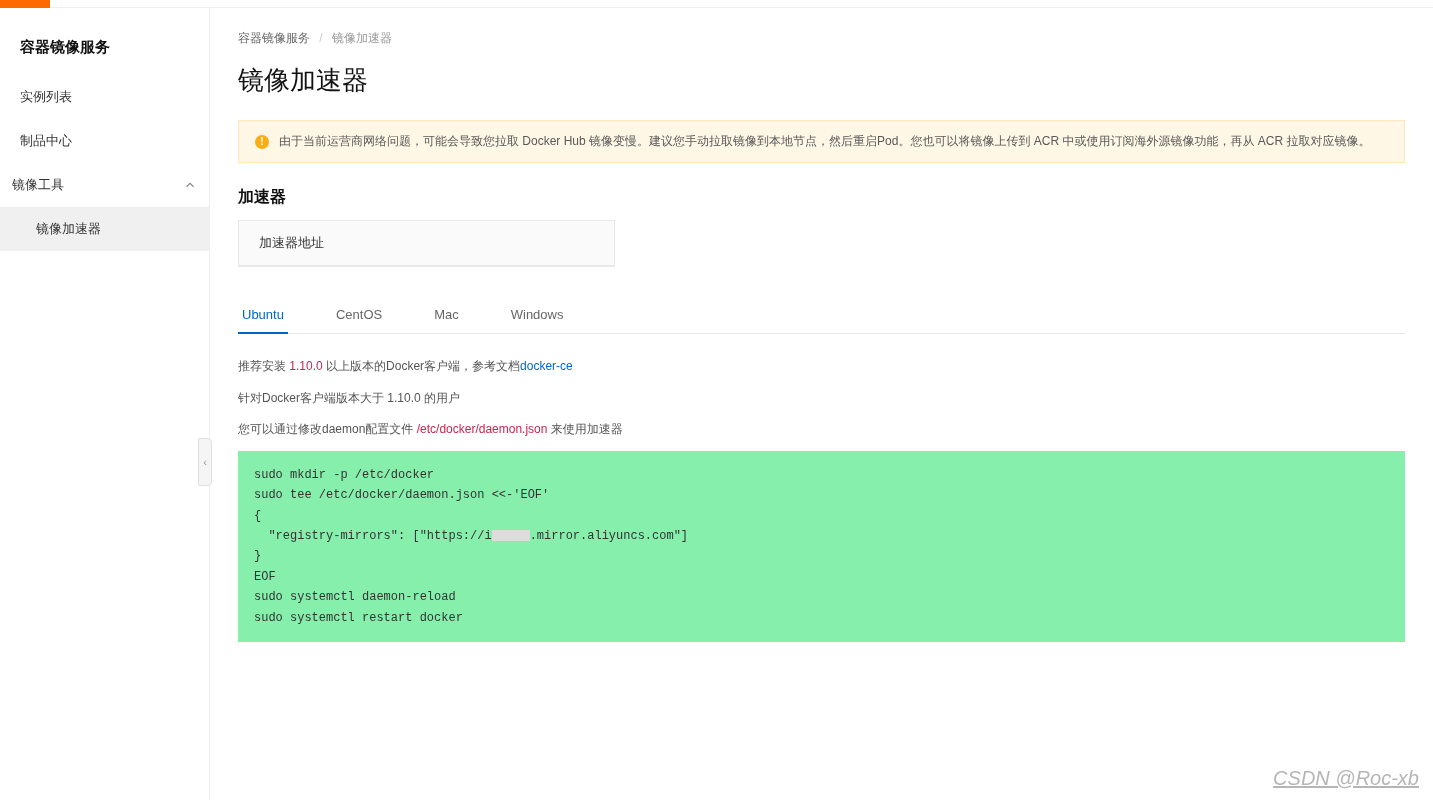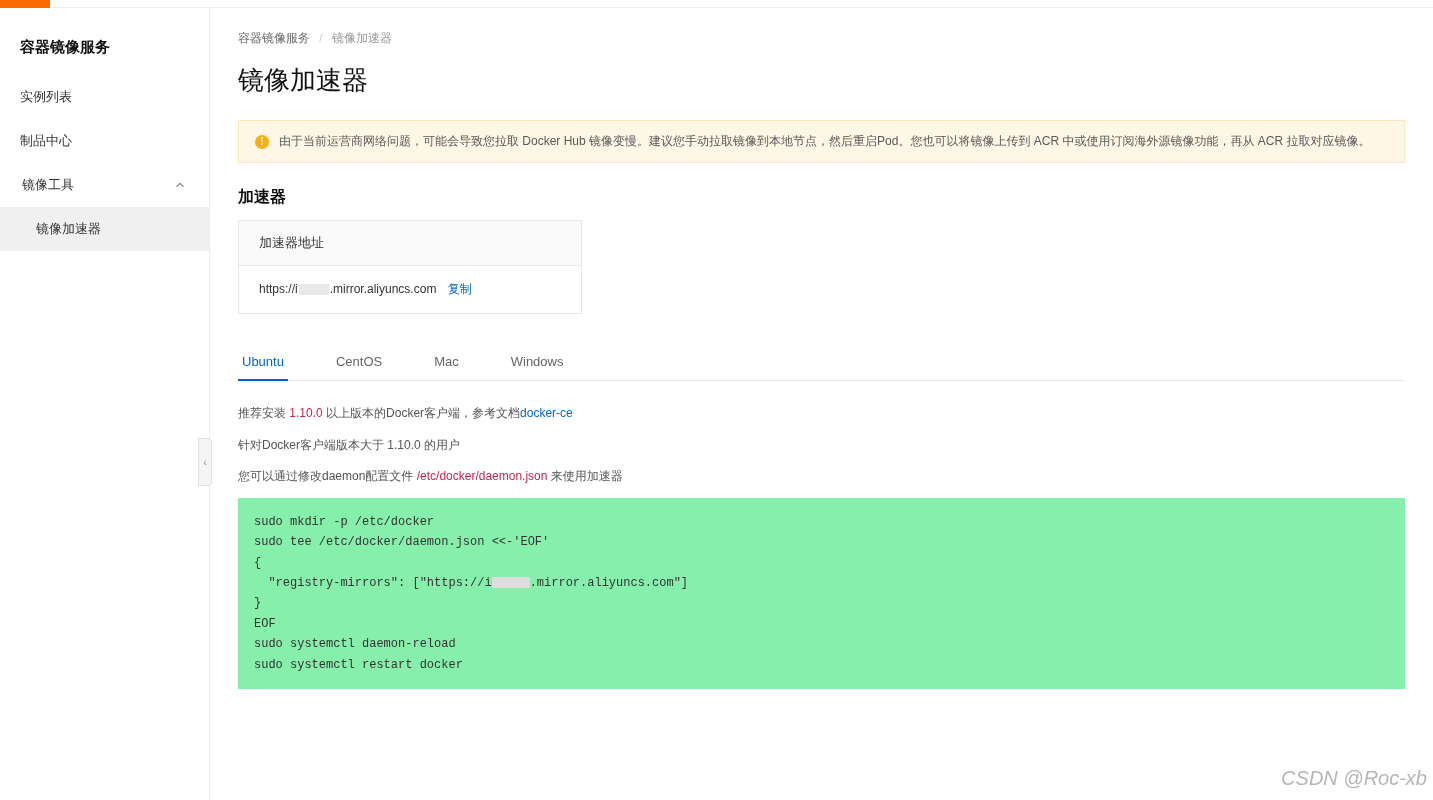--- a/index.html
+++ b/index.html
@@ -6,40 +6,40 @@
     body { font-family: -apple-system, BlinkMacSystemFont, "Segoe UI", "PingFang SC", "Microsoft YaHei", sans-serif; background: #fff; color: #333; font-size: 13px; }
     
     .topbar { height: 8px; background: #fff; border-bottom: 1px solid #eee; position: relative; }
     .topbar-accent { position: absolute; left: 0; top: 0; width: 50px; height: 8px; background: #ff6a00; }
     
     .layout { display: flex; }
     
     .sidebar { width: 210px; background: #fff; border-right: 1px solid #eee; min-height: 792px; padding-top: 20px; }
     .sidebar-title { font-size: 15px; font-weight: 600; padding: 10px 20px 18px 20px; color: #111; }
     .sidebar-item { padding: 13px 20px; color: #333; cursor: pointer; font-size: 13px; }
-    .sidebar-group { padding: 13px 22px; color: #333; cursor: pointer; display: flex; justify-content: space-between; align-items: center; font-size: 13px; }
+    .sidebar-group { padding: 13px 12px; color: #333; cursor: pointer; display: flex; justify-content: space-between; align-items: center; font-size: 13px; }
     .sidebar-sub { padding: 13px 20px 13px 36px; color: #333; cursor: pointer; font-size: 13px; }
     .sidebar-sub.active { background: #f0f0f0; }
     .chevron { width: 14px; height: 14px; display: inline-block; }
     .chevron svg { stroke: #888; }
     
     .main { flex: 1; padding: 22px 28px; position: relative; }
     
     .breadcrumb { color: #999; font-size: 12px; margin-bottom: 16px; }
     .breadcrumb-root { color: #666; }
     .breadcrumb-sep { margin: 0 6px; color: #ccc; }
     
     .page-title { font-size: 26px; font-weight: 400; color: #111; margin-bottom: 22px; }
     
     .alert { background: #fff7e6; border: 1px solid #ffe7ba; padding: 12px 16px; margin-bottom: 24px; color: #595959; font-size: 12px; display: flex; align-items: center; gap: 10px; }
     .alert-icon { width: 14px; height: 14px; background: #faad14; border-radius: 50%; display: flex; align-items: center; justify-content: center; color: #fff; font-size: 10px; font-weight: bold; flex-shrink: 0; }
     
     .section-title { font-size: 16px; font-weight: 600; margin-bottom: 12px; color: #111; }
     
-    .addr-box { border: 1px solid #e8e8e8; width: 344px; margin-bottom: 30px; }
+    .addr-box { border: 1px solid #e8e8e8; width: 377px; margin-bottom: 30px; }
     .addr-head { background: #fafafa; padding: 13px 20px; border-bottom: 1px solid #e8e8e8; color: #333; font-size: 13px; }
     .addr-body { padding: 15px 20px; font-size: 12px; color: #333; }
     .addr-url { display: inline-block; }
     .addr-redact { display: inline-block; background: #e8e8e8; width: 30px; height: 11px; vertical-align: middle; margin: 0 1px; }
     .copy-link { color: #06c; margin-left: 8px; cursor: pointer; }
     
     .tabs { display: flex; gap: 44px; border-bottom: 1px solid #e8e8e8; margin-bottom: 22px; }
     .tab { padding: 10px 4px; color: #666; cursor: pointer; font-size: 13px; border-bottom: 2px solid transparent; margin-bottom: -1px; }
     .tab.active { color: #06c; border-bottom-color: #06c; }
     
@@ -47,21 +47,21 @@
     .doc-p { font-size: 12px; color: #555; margin-bottom: 10px; line-height: 1.8; }
     .version-red { color: #c7254e; }
     .link-blue { color: #06c; cursor: pointer; }
     .path-red { color: #c7254e; }
     
     .codeblock { background: #86efac; padding: 14px 16px; font-family: "Courier New", Consolas, monospace; font-size: 12px; color: #333; line-height: 1.7; white-space: pre; overflow-x: auto; margin-top: 10px; }
     .code-redact { display: inline-block; background: #ddd; width: 38px; height: 11px; vertical-align: middle; }
     
     .collapse-handle { position: absolute; left: -12px; top: 430px; width: 14px; height: 48px; background: #f5f5f5; border: 1px solid #e0e0e0; border-radius: 0 4px 4px 0; display: flex; align-items: center; justify-content: center; cursor: pointer; color: #999; font-size: 11px; }
     
-    .watermark { position: fixed; right: 6px; bottom: 10px; color: rgba(120,120,120,0.55); font-size: 20px; font-style: italic; font-family: Arial, sans-serif; pointer-events: none; }
+    .watermark { position: fixed; right: 14px; bottom: 10px; color: rgba(120,120,120,0.55); font-size: 20px; font-style: italic; font-family: Arial, sans-serif; pointer-events: none; text-decoration: underline; }
   </style>
 </head>
 <body>
 
 <div class="topbar">
   <div class="topbar-accent"></div>
 </div>
 
 <div class="layout">
   <aside class="sidebar">
@@ -91,24 +91,20 @@
     <h1 class="page-title">镜像加速器</h1>
 
     <div class="alert">
       <span class="alert-icon">!</span>
       <span>由于当前运营商网络问题，可能会导致您拉取 Docker Hub 镜像变慢。建议您手动拉取镜像到本地节点，然后重启Pod。您也可以将镜像上传到 ACR 中或使用订阅海外源镜像功能，再从 ACR 拉取对应镜像。</span>
     </div>
 
     <div class="section-title">加速器</div>
     <div class="addr-box">
       <div class="addr-head">加速器地址</div>
-      <div class="addr-body">
-        <span class="addr-url">https://i</span><span class="addr-redact"></span><span class="addr-url">.mirror.aliyuncs.com</span>
-        <span class="copy-link">复制</span>
-      </div>
     </div>
 
     <div class="tabs">
       <div class="tab active">Ubuntu</div>
       <div class="tab">CentOS</div>
       <div class="tab">Mac</div>
       <div class="tab">Windows</div>
     </div>
 
     <div class="doc-p">

